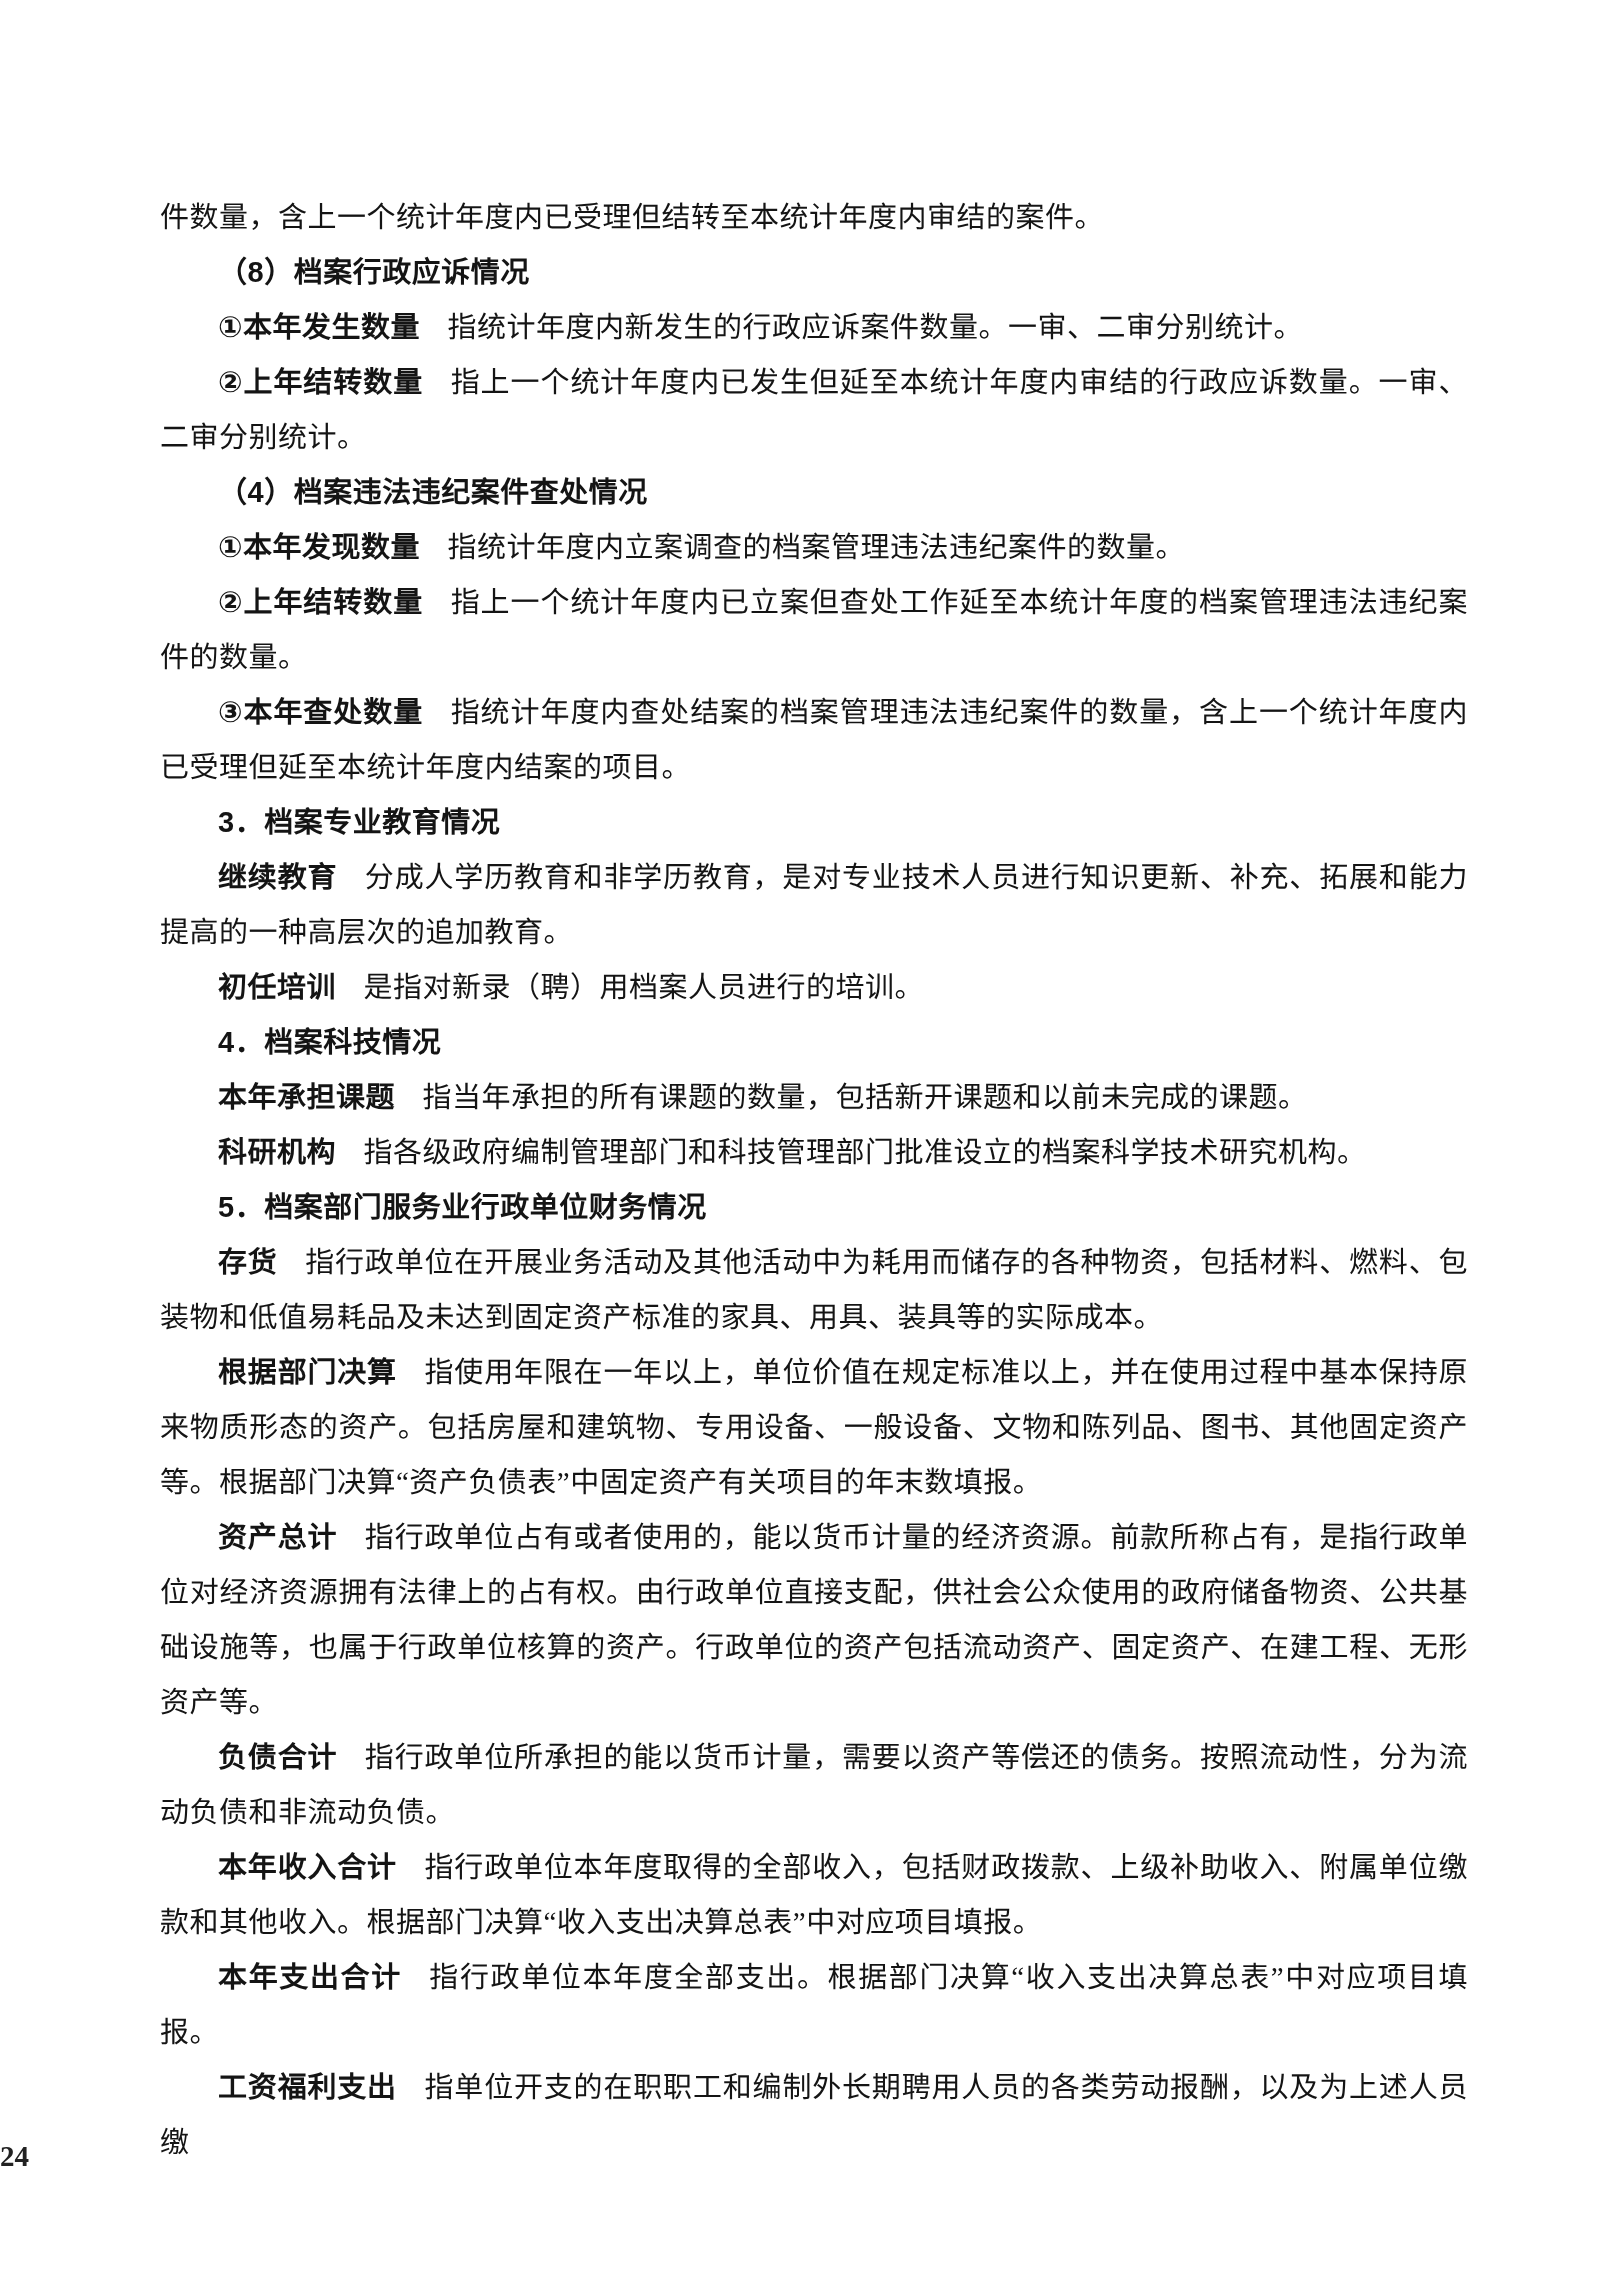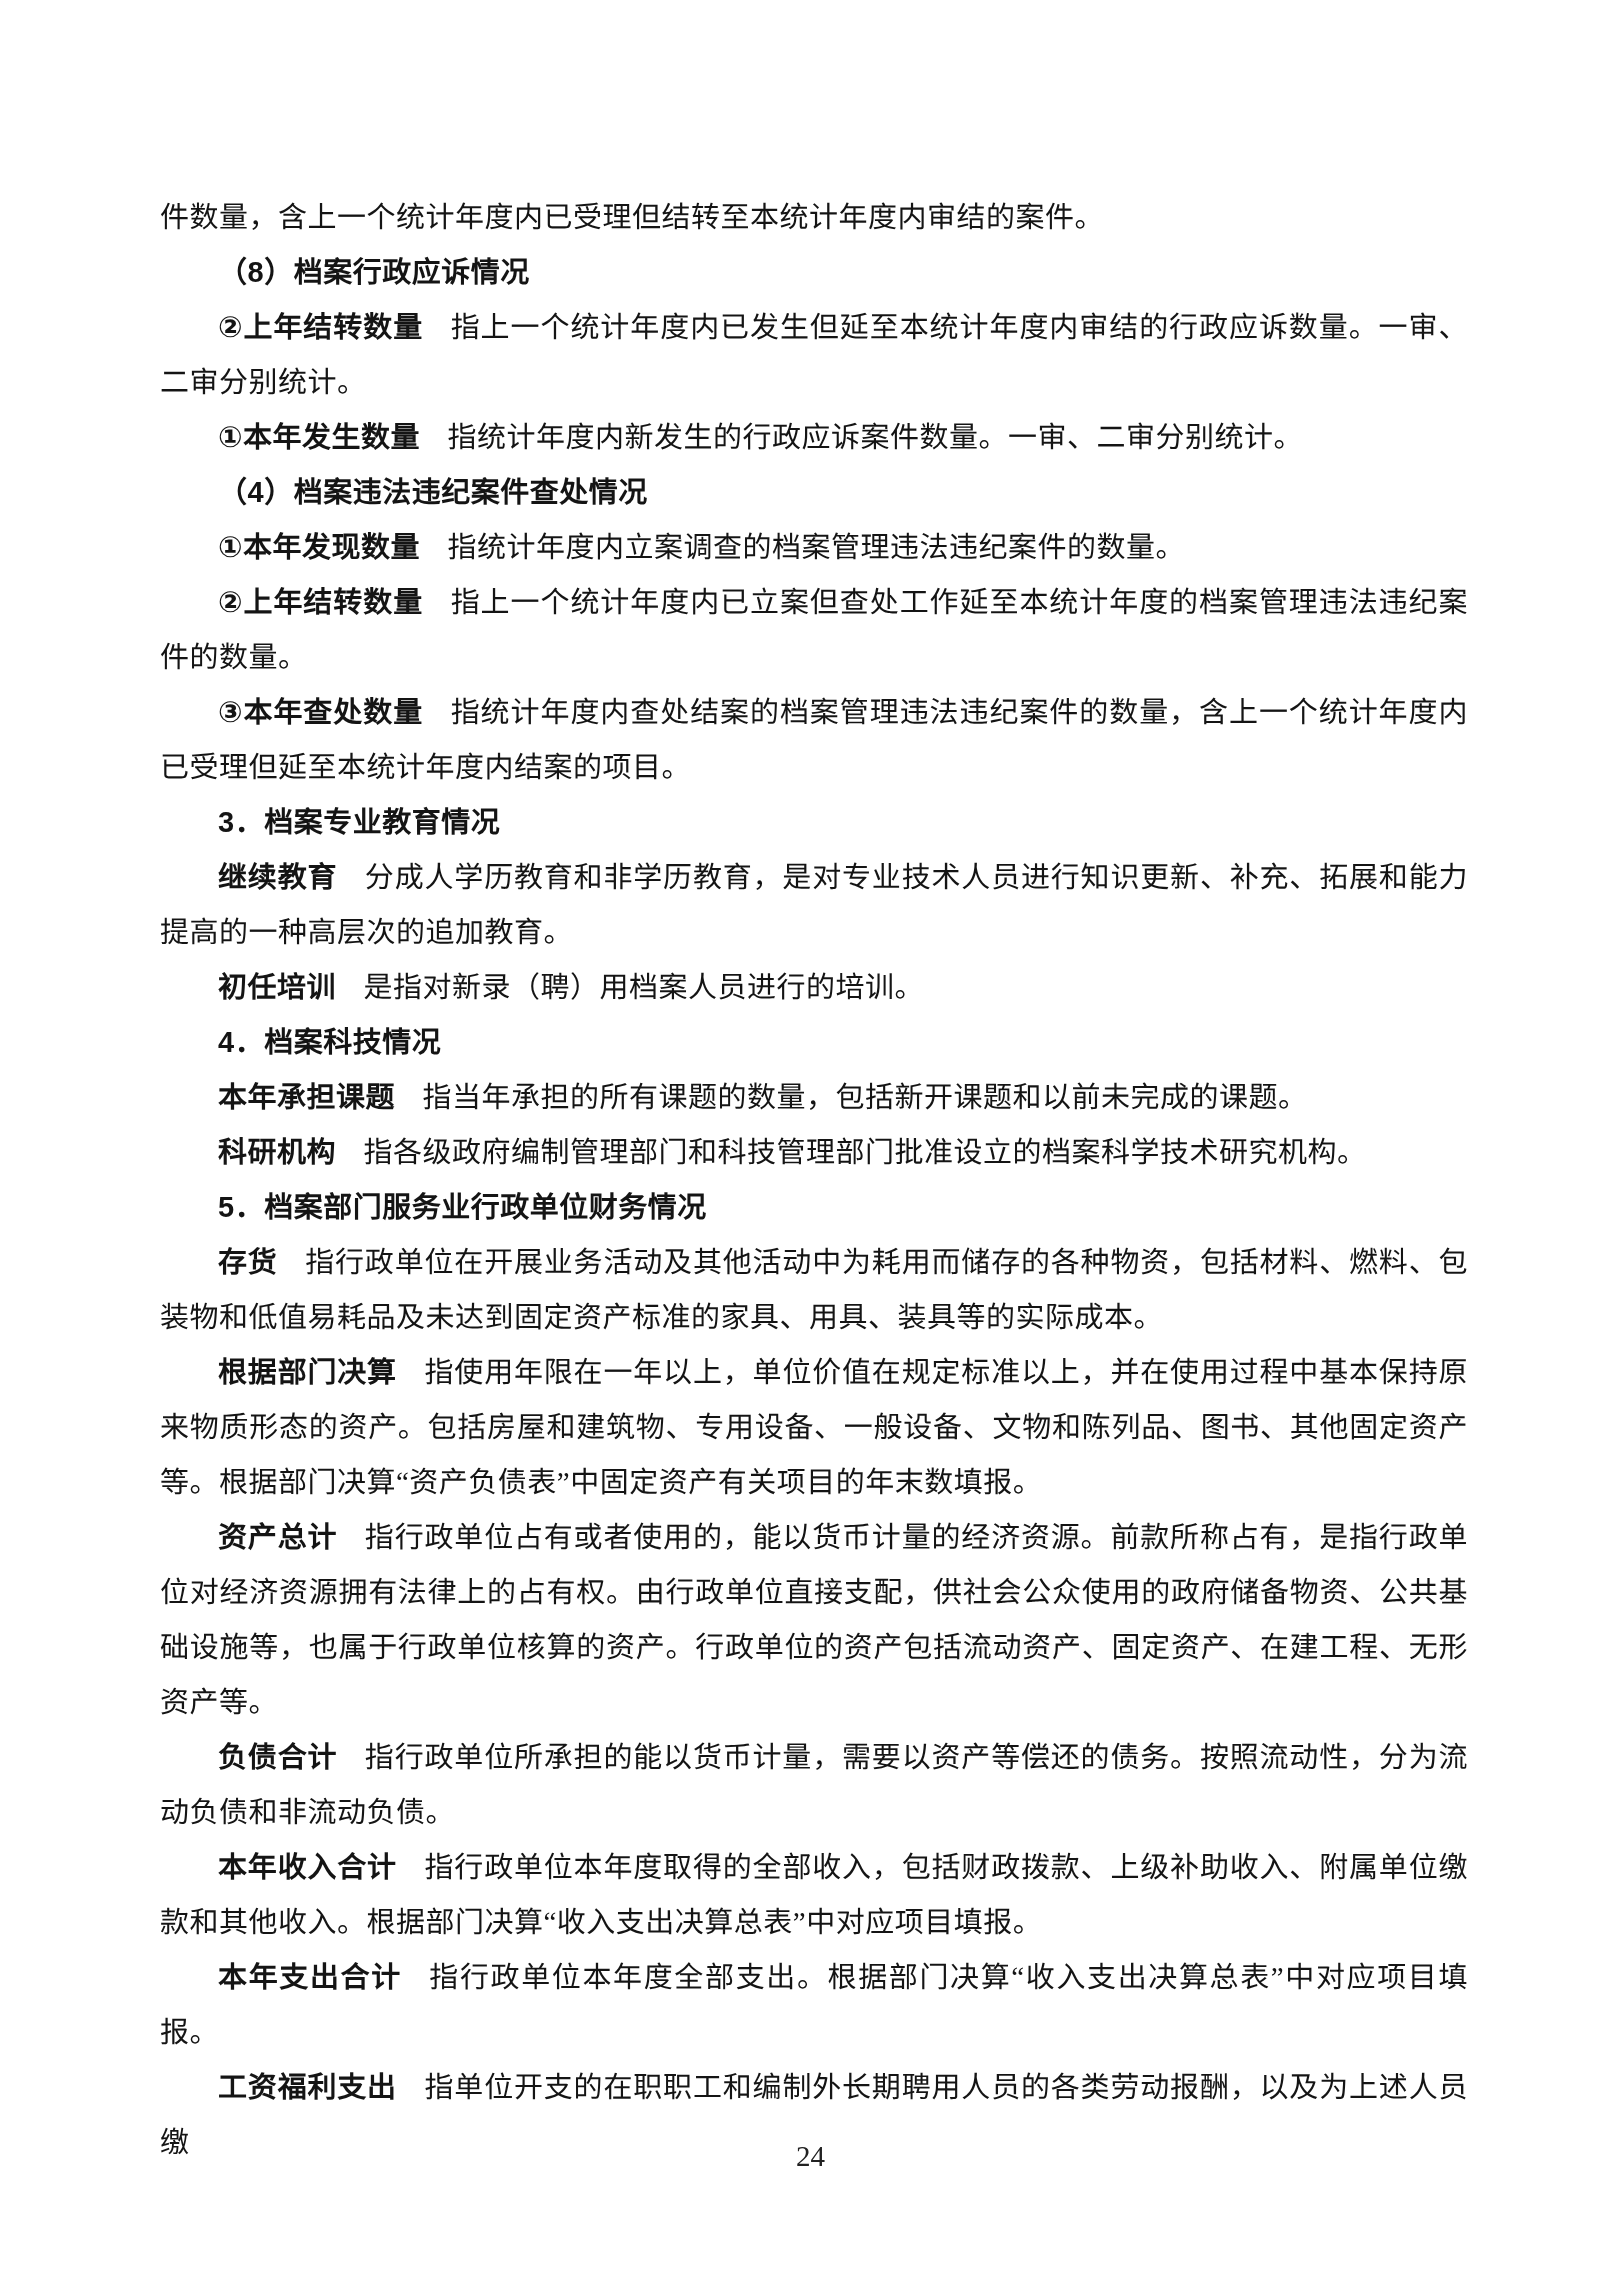--- a/index.html
+++ b/index.html
@@ -47,36 +47,36 @@
   .term {
     font-weight: bold;
     font-family: "Liberation Sans", "DejaVu Sans", sans-serif;
     margin-right: 0.95em;
   }
   .footer {
     position: absolute;
     top: 2139px;
     left: 0;
     width: 1621px;
-    text-align: center;
     font-size: 29px;
     line-height: 35px;
     color: #222222;
     font-family: "Liberation Serif", "DejaVu Serif", serif;
+    font-weight: bold;
   }
 </style>
 </head>
 <body>
 
 <div class="page">
   <main class="content">
       <p class="para continuation">件数量，含上一个统计年度内已受理但结转至本统计年度内审结的案件。</p>
       <p class="para heading">（8）档案行政应诉情况</p>
+      <p class="para definition"><span class="term">①本年发生数量</span><span class="def">指统计年度内新发生的行政应诉案件数量。一审、二审分别统计。</span></p>
       <p class="para definition"><span class="term">②上年结转数量</span><span class="def">指上一个统计年度内已发生但延至本统计年度内审结的行政应诉数量。一审、二审分别统计。</span></p>
-      <p class="para definition"><span class="term">①本年发生数量</span><span class="def">指统计年度内新发生的行政应诉案件数量。一审、二审分别统计。</span></p>
       <p class="para heading">（4）档案违法违纪案件查处情况</p>
       <p class="para definition"><span class="term">①本年发现数量</span><span class="def">指统计年度内立案调查的档案管理违法违纪案件的数量。</span></p>
       <p class="para definition"><span class="term">②上年结转数量</span><span class="def">指上一个统计年度内已立案但查处工作延至本统计年度的档案管理违法违纪案件的数量。</span></p>
       <p class="para definition"><span class="term">③本年查处数量</span><span class="def">指统计年度内查处结案的档案管理违法违纪案件的数量，含上一个统计年度内已受理但延至本统计年度内结案的项目。</span></p>
       <p class="para heading">3．档案专业教育情况</p>
       <p class="para definition"><span class="term">继续教育</span><span class="def">分成人学历教育和非学历教育，是对专业技术人员进行知识更新、补充、拓展和能力提高的一种高层次的追加教育。</span></p>
       <p class="para definition"><span class="term">初任培训</span><span class="def">是指对新录（聘）用档案人员进行的培训。</span></p>
       <p class="para heading">4．档案科技情况</p>
       <p class="para definition"><span class="term">本年承担课题</span><span class="def">指当年承担的所有课题的数量，包括新开课题和以前未完成的课题。</span></p>
       <p class="para definition"><span class="term">科研机构</span><span class="def">指各级政府编制管理部门和科技管理部门批准设立的档案科学技术研究机构。</span></p>

